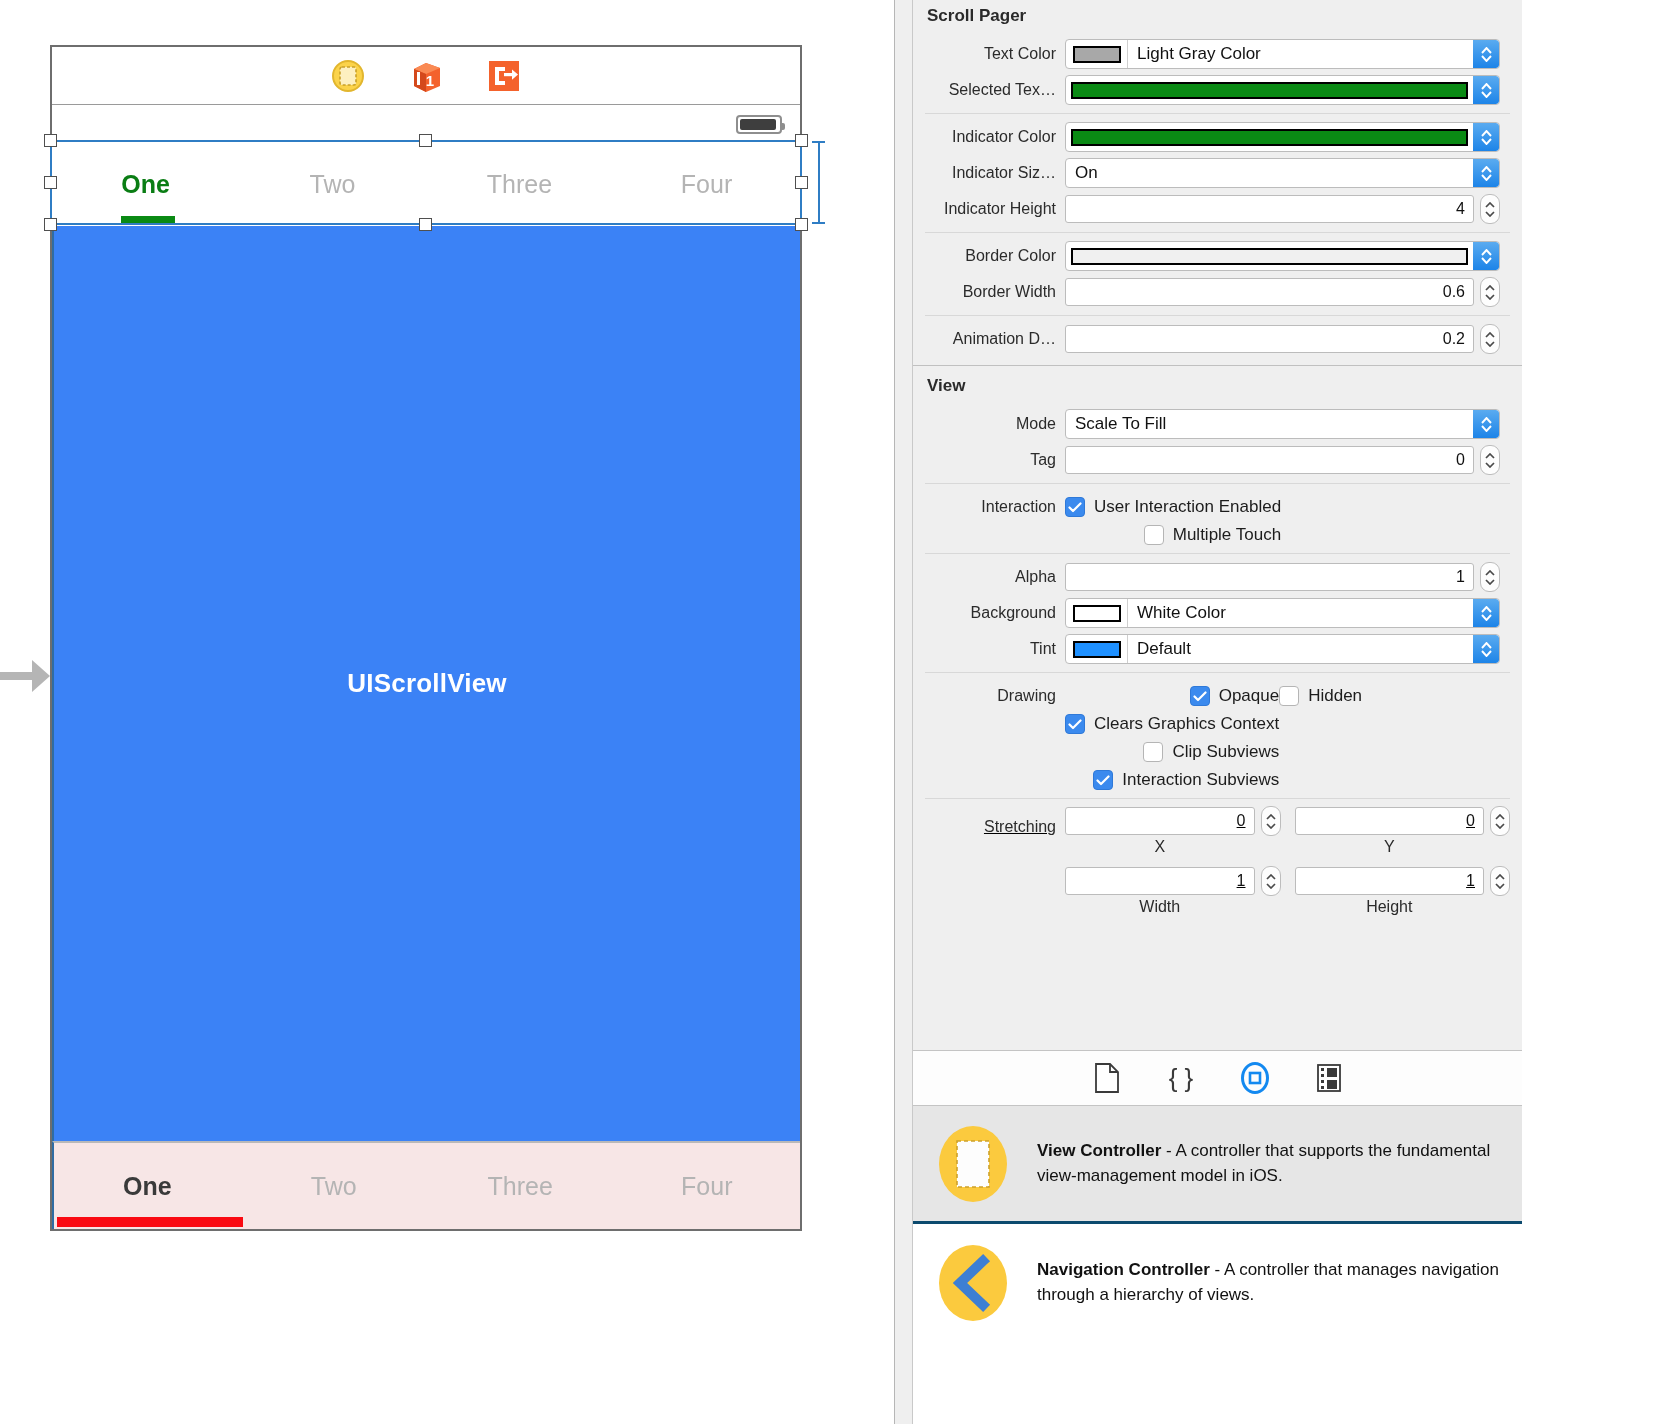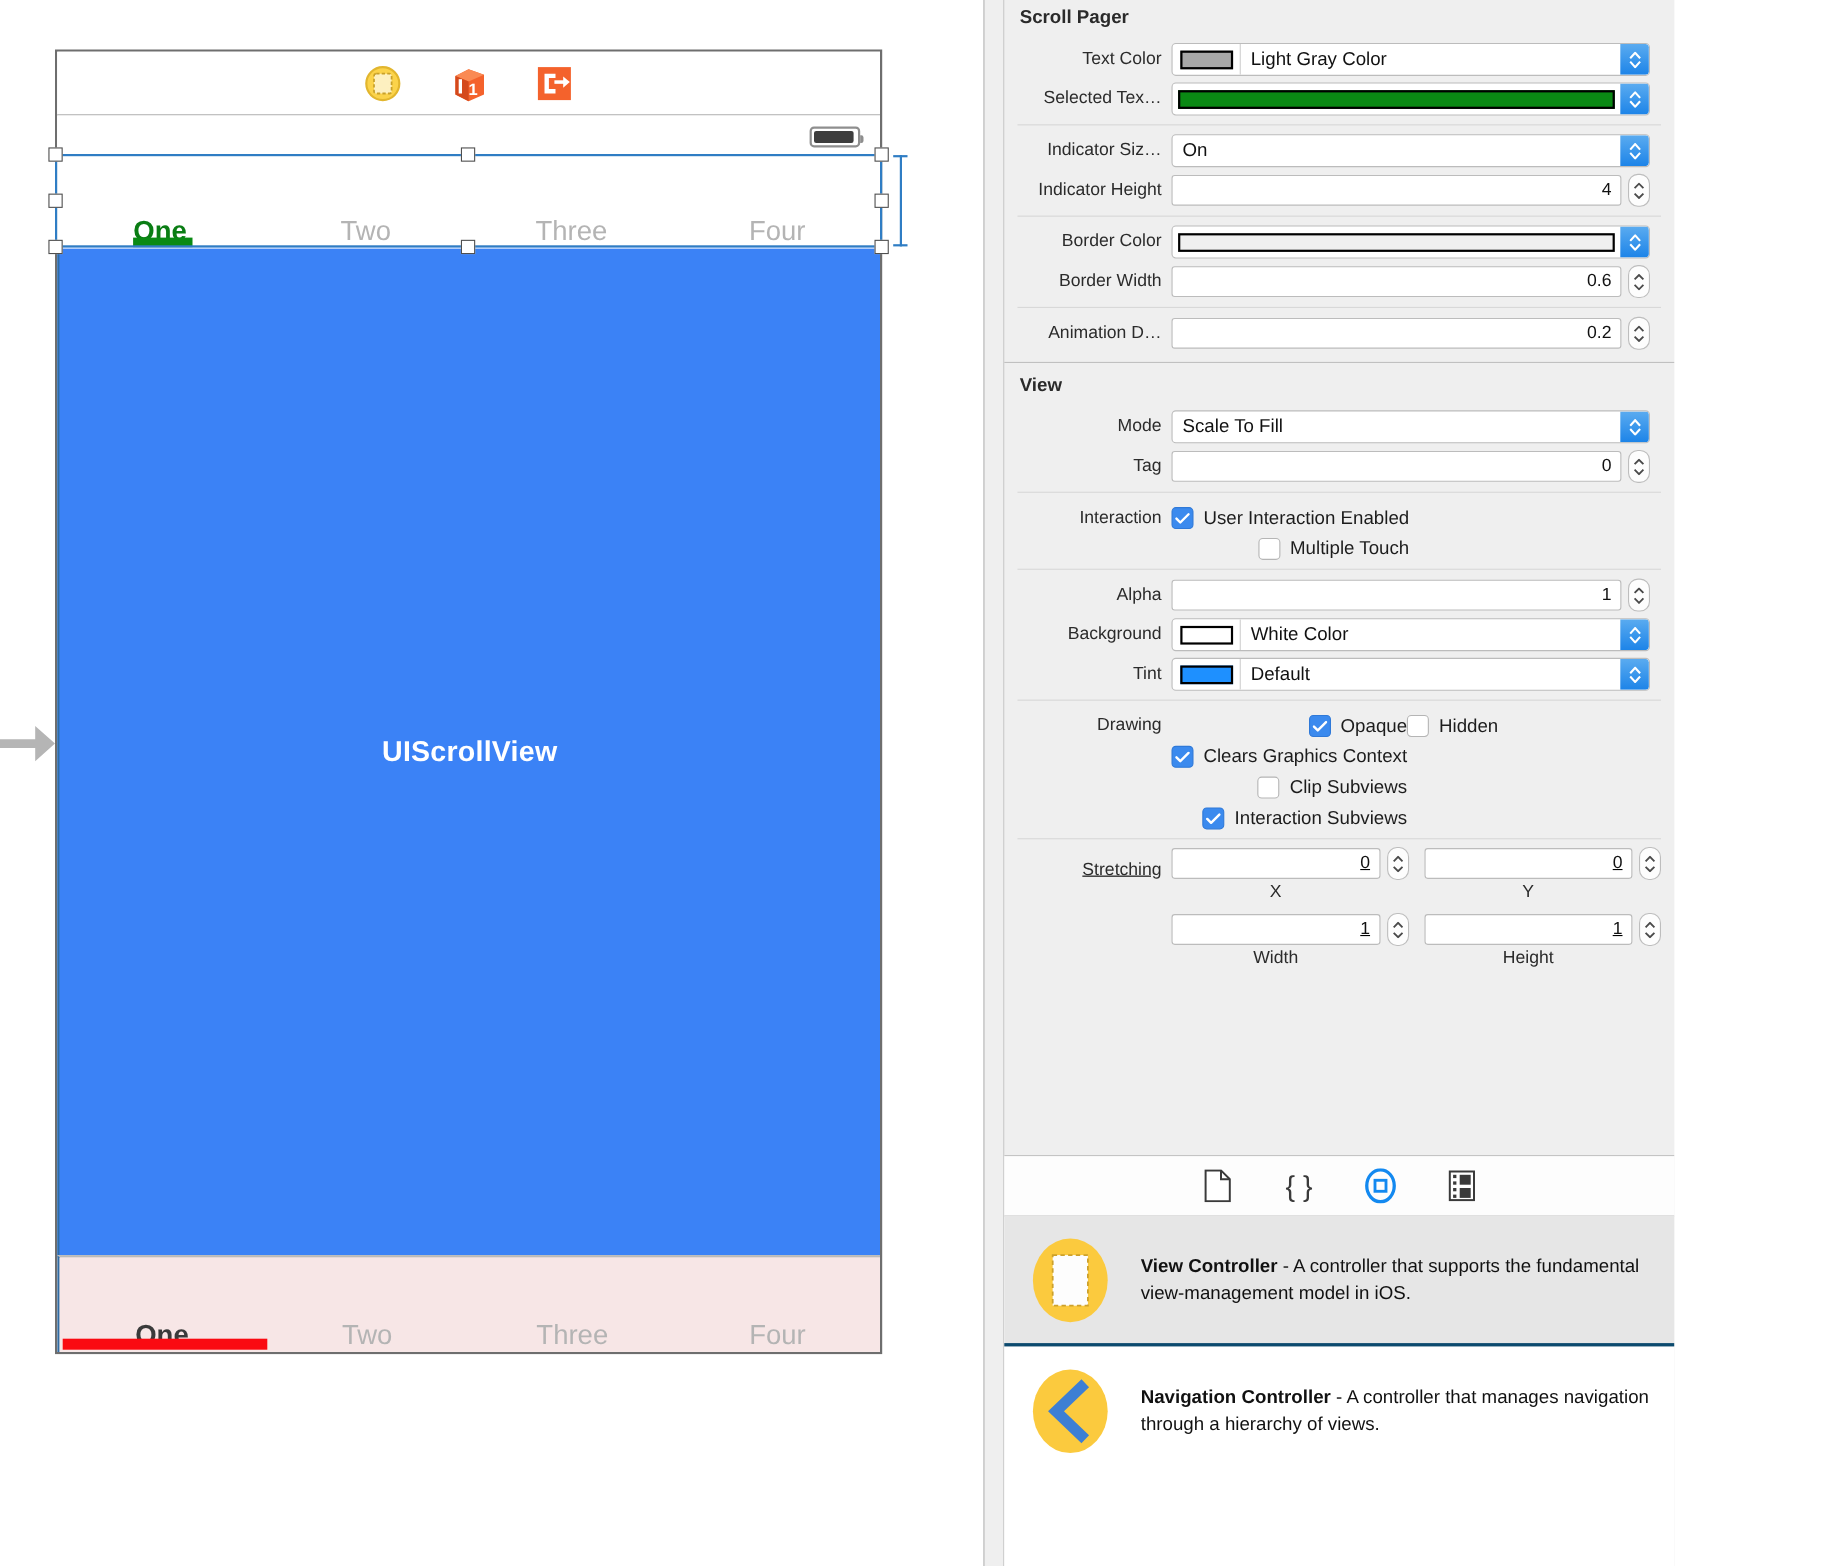--- a/index.html
+++ b/index.html
@@ -50,21 +50,21 @@
   }
   #battery::after {
     content:""; position:absolute; right:-5px; top:6px; width:3px; height:7px;
     background:#8e8e8e; border-radius:0 2px 2px 0;
   }
 
   
   #top-pager {
     position: relative; height: 82px; background: #ffffff;
   }
-  .pager-tabs { display:flex; height: 100%; align-items:flex-end; }
+  .pager-tabs { display:flex; height: 100%; align-items:center; }
   .pager-tab { flex:1; text-align:center; font-size: 25px; }
   .pager-tab.sel-green { color: #0a7d14; font-weight: bold; }
   .pager-tab.sel-dark  { color: #3a3a3a; font-weight: bold; }
   .pager-tab.unsel     { color: #b4b4b4; }
   #top-indicator {
     position:absolute; left:69px; bottom:0px; width:54px; height:9px;
     background:#0a8a14;
   }
 
   #scrollview {
@@ -354,20 +354,38 @@
               <svg width="11" height="7" viewBox="0 0 11 7">
                   <path d="M1 1 L5.5 6 L10 1" stroke="#fff" stroke-width="1.9" fill="none"></path>
                 </svg>
             </div>
           </div>
         </div>
       </div>
 
       <div class="sep"></div>
 
+      <div class="row">
+        <div class="row-label">Indicator Color</div>
+        <div class="ctl">
+          <div class="popup">
+            <div class="popup-wide-swatch">
+              <div class="swatch" style="background:#0a8a14"></div>
+            </div>
+            <div class="chev">
+              <svg width="11" height="7" viewBox="0 0 11 7">
+                  <path d="M1 6 L5.5 1 L10 6" stroke="#fff" stroke-width="1.9" fill="none"></path>
+                </svg>
+              <svg width="11" height="7" viewBox="0 0 11 7">
+                  <path d="M1 1 L5.5 6 L10 1" stroke="#fff" stroke-width="1.9" fill="none"></path>
+                </svg>
+            </div>
+          </div>
+        </div>
+      </div>
 
       <div class="row">
         <div class="row-label">Indicator Siz…</div>
         <div class="ctl">
           <div class="popup">
             <div class="pv">On</div>
             <div class="chev">
               <svg width="11" height="7" viewBox="0 0 11 7">
                   <path d="M1 6 L5.5 1 L10 6" stroke="#fff" stroke-width="1.9" fill="none"></path>
                 </svg>

